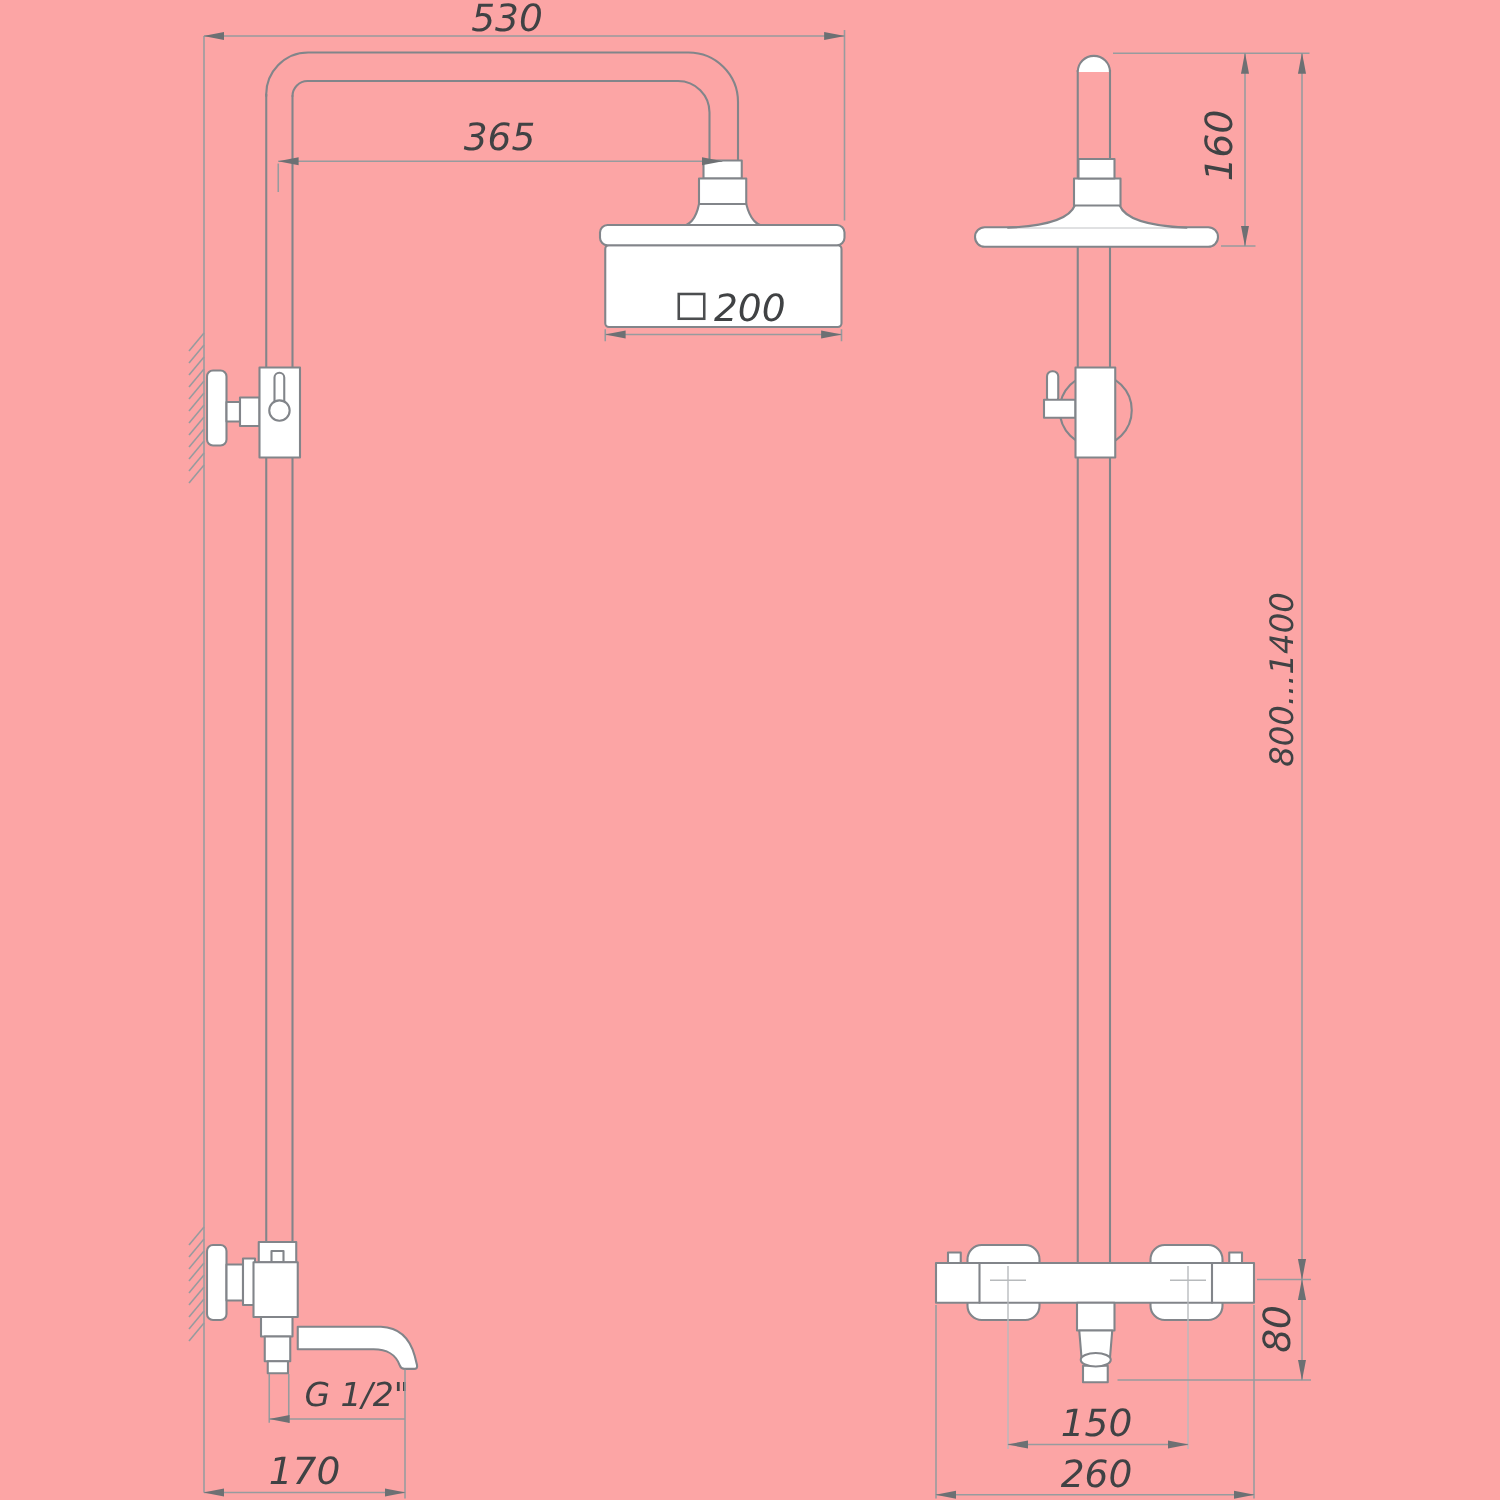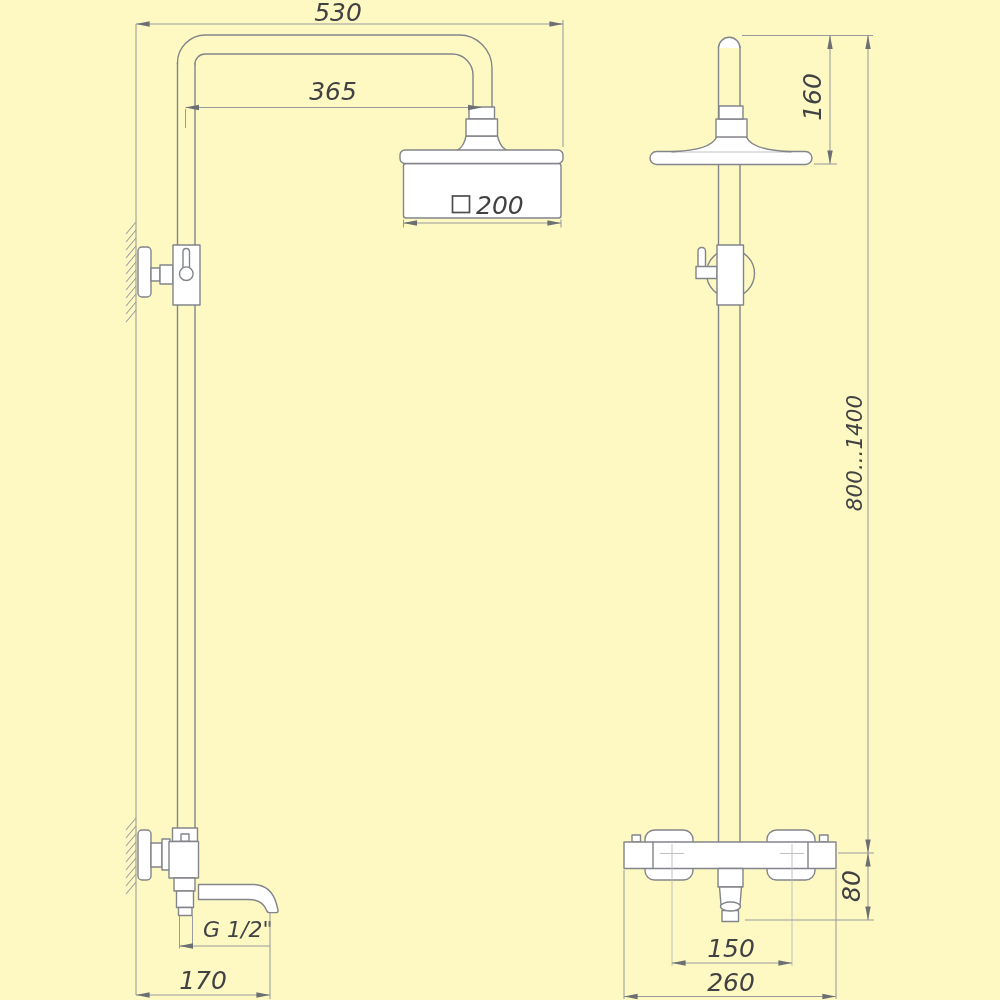--- a/index.html
+++ b/index.html
@@ -1,16 +1,16 @@
 <!DOCTYPE html>
 <html><head>
 <meta charset="utf-8">
 <style>
   html,body{margin:0;padding:0;background:#ffffff;}
-  .stage{position:relative;width:1000px;height:1000px;background:#fef9c3;overflow:hidden;text-align:center;}
+  .stage{position:relative;width:1000px;height:1000px;background:#fca5a5;overflow:hidden;text-align:center;}
   svg{display:block;}
   .obj{fill:none;stroke:#82858a;stroke-width:1.4;stroke-linejoin:round;stroke-linecap:round;}
   .objf{fill:#ffffff;stroke:#82858a;stroke-width:1.4;stroke-linejoin:round;}
   .fillonly{fill:#ffffff;stroke:none;}
   .dim{fill:none;stroke:#979b9e;stroke-width:1.05;}
   .cl{fill:none;stroke:#b7babc;stroke-width:0.9;}
   .sym{fill:none;stroke:#4c4e50;stroke-width:1.7;}
   .txt{font-family:"DejaVu Sans",sans-serif;font-style:italic;font-size:25px;fill:#404244;}
   .txt-small{font-family:"DejaVu Sans",sans-serif;font-style:italic;font-size:21.5px;fill:#404244;}
   .txt-med{font-family:"DejaVu Sans",sans-serif;font-style:italic;font-size:22px;fill:#404244;}

